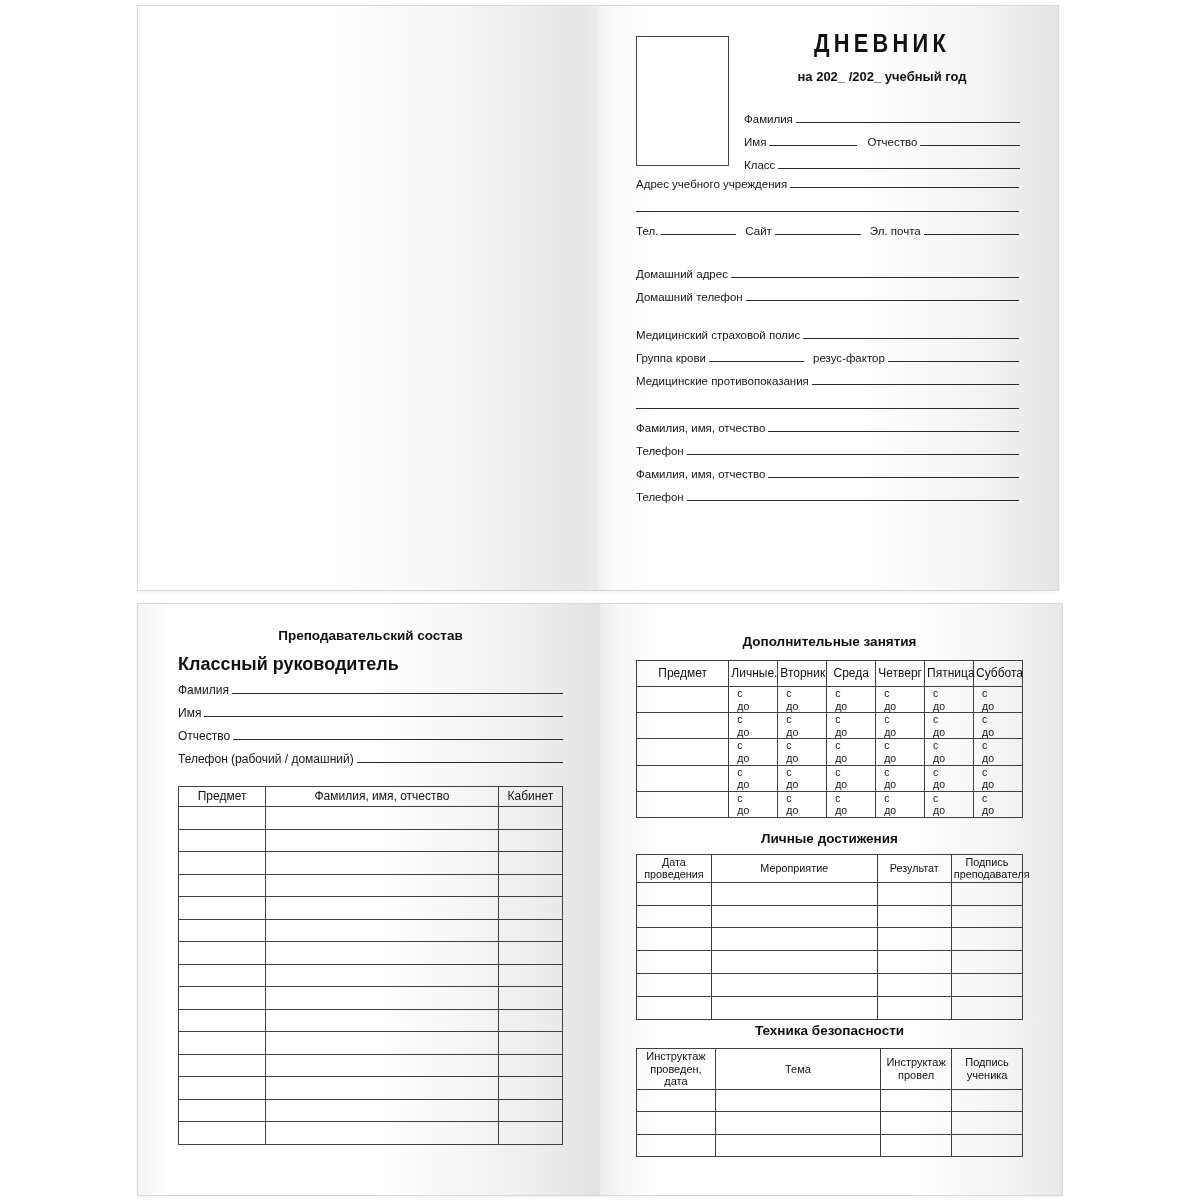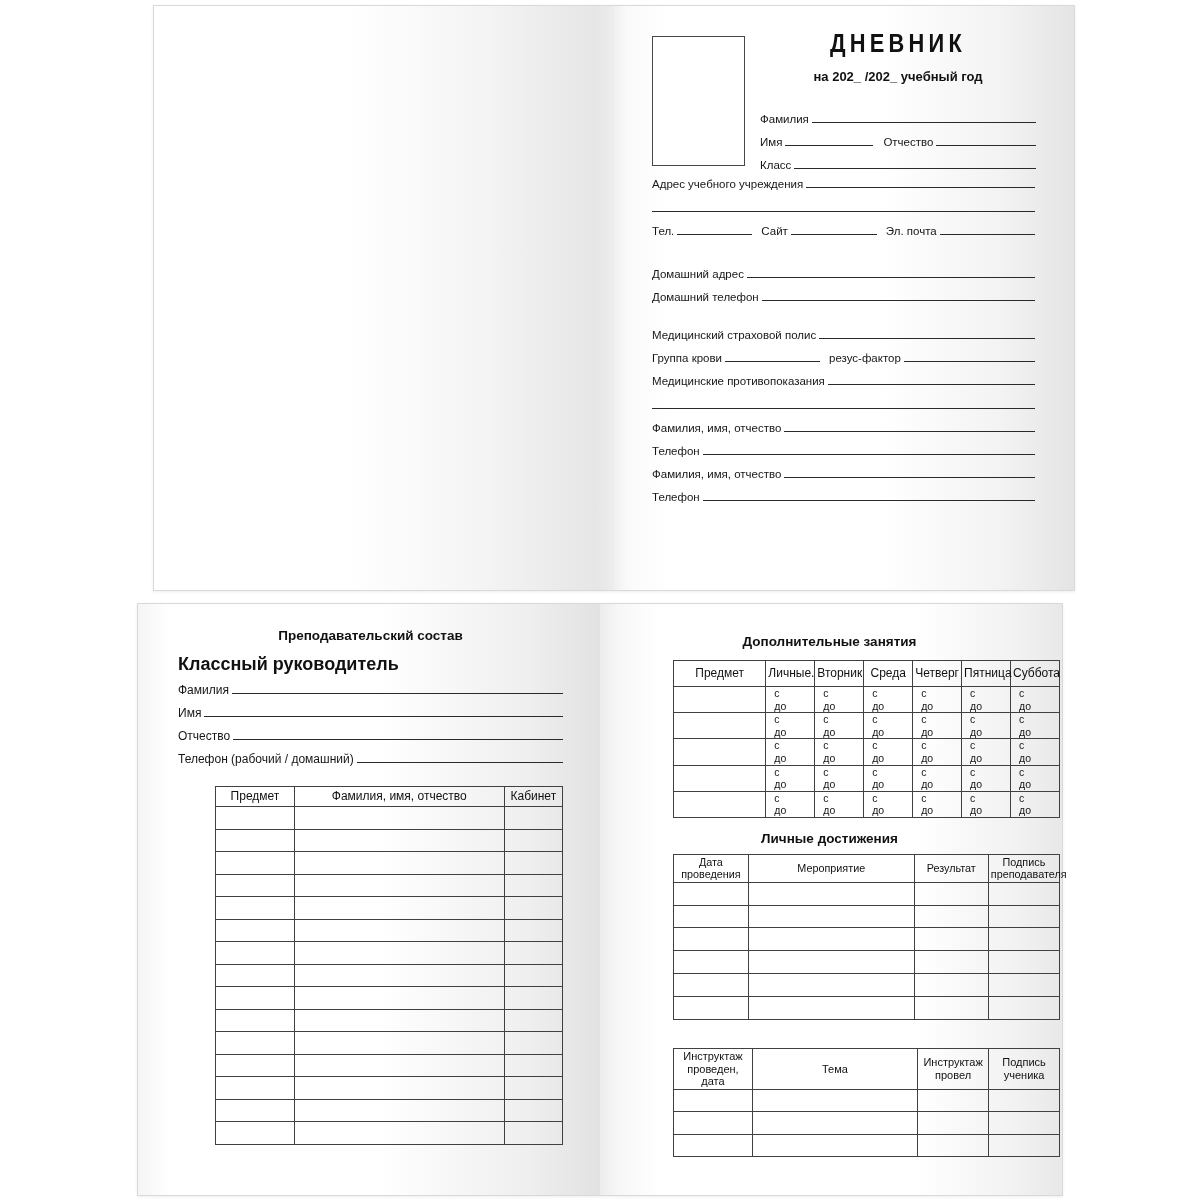--- a/index.html
+++ b/index.html
@@ -5,21 +5,21 @@
   html,body{margin:0;padding:0;background:#ffffff;}
   .canvas{
     position:relative;width:1200px;height:1200px;background:#ffffff;overflow:hidden;
     font-family:"Liberation Sans", sans-serif;color:#161616;
   }
   .spread{
     position:absolute;display:flex;background:#fff;
     border:1px solid #d9d9d9;box-shadow:0 1px 3px rgba(0,0,0,.07);
     box-sizing:border-box;
   }
-  #spread-top{left:137px;top:5px;width:922px;height:586px;margin-left:16px;}
+  #spread-top{left:137px;top:5px;width:922px;height:586px;}
   #spread-bottom{left:137px;top:603px;width:926px;height:593px;}
   .page{position:relative;width:50%;height:100%;box-sizing:border-box;}
   
   #page-blank   {background:linear-gradient(90deg,#ffffff 0%,#ffffff 42%,#f4f4f4 72%,#e6e6e6 96%,#ededed 100%);}
   #page-title   {background:linear-gradient(90deg,#f0f0f0 0%,#fafafa 3%,#ffffff 12%,#ffffff 58%,#f3f3f3 84%,#e4e4e4 100%);}
   #page-teachers{background:linear-gradient(90deg,#f5f5f5 0%,#ffffff 7%,#ffffff 52%,#efefef 84%,#e2e2e2 100%);}
   #page-extra   {background:linear-gradient(90deg,#ececec 0%,#f7f7f7 4%,#ffffff 13%,#ffffff 68%,#f2f2f2 90%,#e8e8e8 100%);}
 
   
   .photo-box{position:absolute;left:38px;top:30px;width:91px;height:128px;border:1.5px solid #474747;background:#fff;}
@@ -40,21 +40,21 @@
   .rule-row{height:12px;margin-top:12px;}
   .main-fields{position:absolute;left:38px;right:39px;top:162px;}
   .sp20{margin-top:20px;} .sp15{margin-top:15px;}
 
   
   .pg-title{position:absolute;left:40px;right:37px;text-align:center;font-weight:bold;font-size:13.5px;color:#111;}
   #teachers-title{top:24px;}
   .pg-subtitle{position:absolute;left:40px;top:50px;font-weight:bold;font-size:18px;color:#111;}
   .teacher-fields{position:absolute;left:40px;right:37px;top:70px;}
   .teacher-fields .frow{font-size:12px;}
-  .tbl-wrap{position:absolute;box-sizing:border-box;margin-left:37px;}
+  .tbl-wrap{position:absolute;box-sizing:border-box;}
   #teachers-table{left:40px;right:37px;top:182px;}
 
   table{width:100%;border-collapse:collapse;table-layout:fixed;}
   table,th,td{border:1px solid #404040;}
   table{border:1.5px solid #3d3d3d;}
   th{font-weight:normal;font-size:12px;text-align:center;vertical-align:middle;padding:1px 2px;color:#111;}
   td{padding:0;}
   th div{line-height:1.15;}
 
   #teachers-table th{height:17px;}
@@ -534,20 +534,21 @@
               <tr>
                 <td></td>
                 <td></td>
                 <td></td>
                 <td></td>
               </tr>
             </tbody>
           </table>
         </div>
 
+      <div class="sec-title" id="safety-title">Техника безопасности</div>
       <div class="tbl-wrap" id="safety-table">
           <table>
             <thead>
               <tr>
                 <th>
                   <div>Инструктаж</div>
                   <div>проведен, дата</div>
                 </th>
                 <th>
                   <div>Тема</div>

